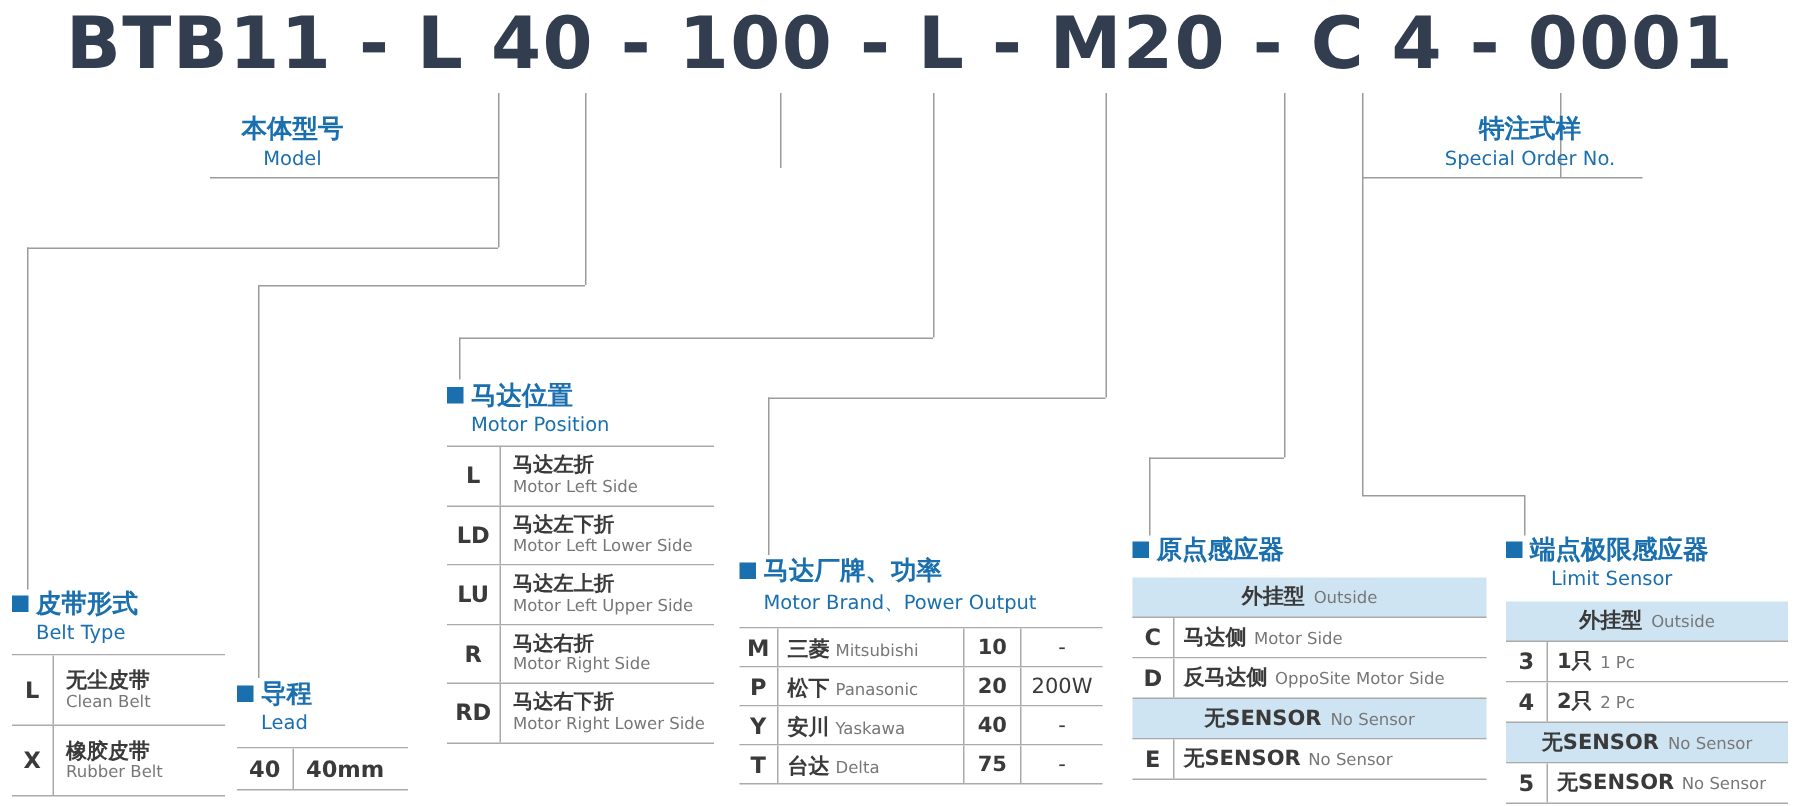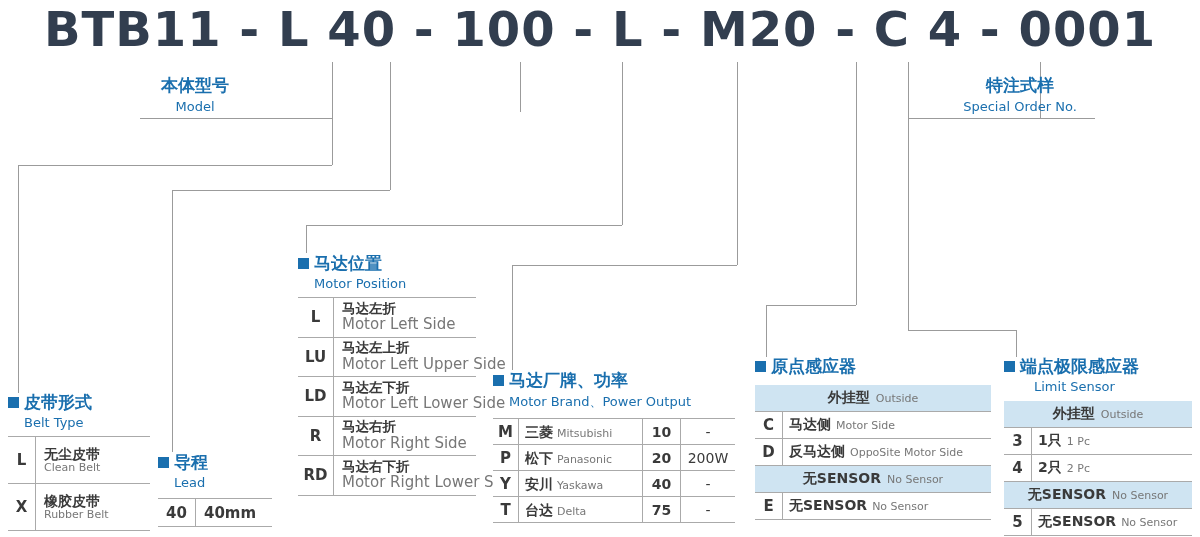--- a/index.html
+++ b/index.html
@@ -36,21 +36,21 @@
   .h25{height:25px;} .h26{height:26px;} .h27{height:27px;} .h28{height:28px;}
   .h39{height:39.5px;} .h47{height:47px;}
 
   .code-cell{ align-self:stretch; display:flex; align-items:center; justify-content:center;
               border-right:1px solid #aaa; font-weight:bold; color:#3a3a3a;
               font-size:15px; flex:none; }
   .desc{ padding-left:8px; line-height:1.15; }
   .inline-desc{ padding-left:6px; display:flex; align-items:baseline; gap:5px; }
   .zh{ font-size:13.5px; font-weight:bold; color:#3a3a3a; }
   .zh14{ font-size:14px; font-weight:bold; color:#3a3a3a; }
-  .en{ font-size:15px; color:#777; }
+  .en{ font-size:11px; color:#777; }
   .en11{ font-size:11px; color:#777; }
   .big{ font-size:15px; font-weight:bold; color:#3a3a3a; }
 
   .b-brand{ flex:1; align-self:stretch; display:flex; align-items:baseline; gap:4px;
             padding-left:6px; border-right:1px solid #aaa; padding-top:5px; }
   .b-pcode{ width:38px; align-self:stretch; display:flex; align-items:center; justify-content:center;
             border-right:1px solid #aaa; font-weight:bold; color:#3a3a3a; font-size:14px; flex:none; }
   .b-power{ width:54px; display:flex; align-items:center; justify-content:center;
             color:#3a3a3a; font-size:14px; flex:none; }
   .val-cell{ padding-left:8px; font-size:15px; font-weight:bold; color:#3a3a3a; }
@@ -111,31 +111,31 @@
     <div class="sec-sub">Motor Position</div>
     <div class="tbl" style="margin-top:6px;">
       <div class="row h39">
         <div class="code-cell" style="width:36px;">L</div>
         <div class="desc">
             <div class="zh">马达左折</div>
             <div class="en">Motor Left Side</div>
           </div>
       </div>
       <div class="row h39">
+        <div class="code-cell" style="width:36px;">LD</div>
+        <div class="desc">
+            <div class="zh">马达左下折</div>
+            <div class="en">Motor Left Lower Side</div>
+          </div>
+      </div>
+      <div class="row h39">
         <div class="code-cell" style="width:36px;">LU</div>
         <div class="desc">
             <div class="zh">马达左上折</div>
             <div class="en">Motor Left Upper Side</div>
-          </div>
-      </div>
-      <div class="row h39">
-        <div class="code-cell" style="width:36px;">LD</div>
-        <div class="desc">
-            <div class="zh">马达左下折</div>
-            <div class="en">Motor Left Lower Side</div>
           </div>
       </div>
       <div class="row h39">
         <div class="code-cell" style="width:36px;">R</div>
         <div class="desc">
             <div class="zh">马达右折</div>
             <div class="en">Motor Right Side</div>
           </div>
       </div>
       <div class="row h39">

